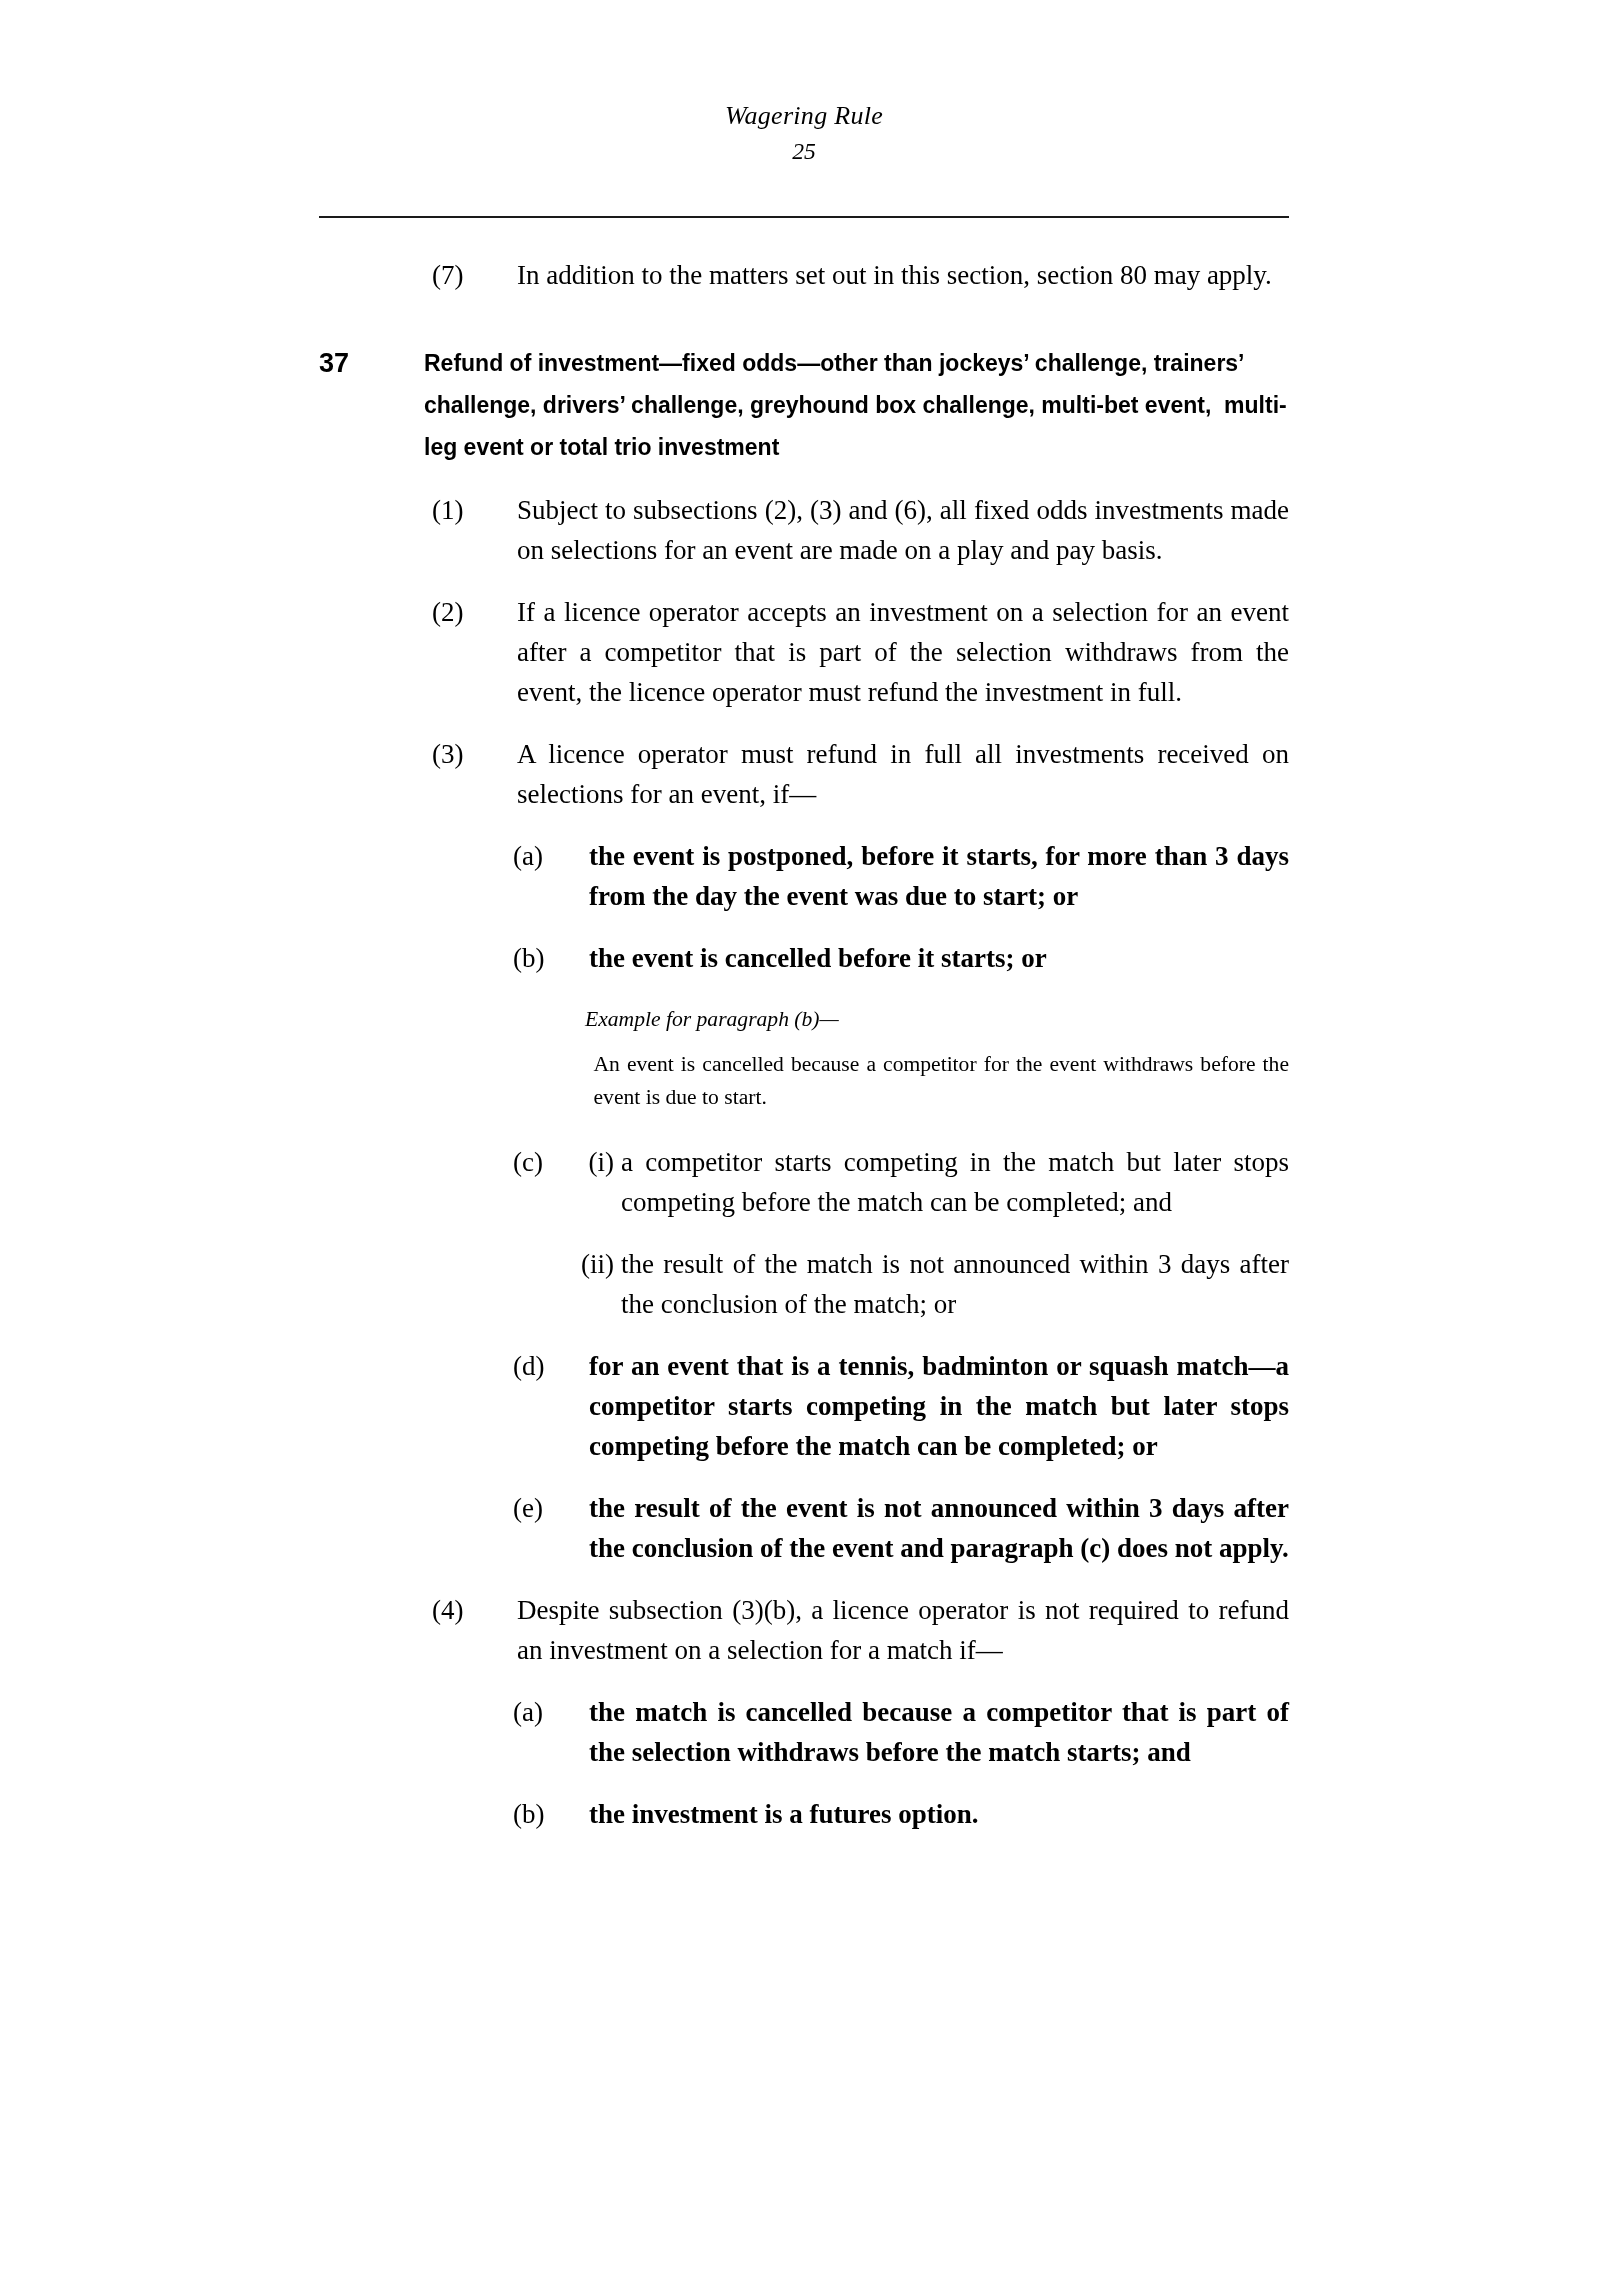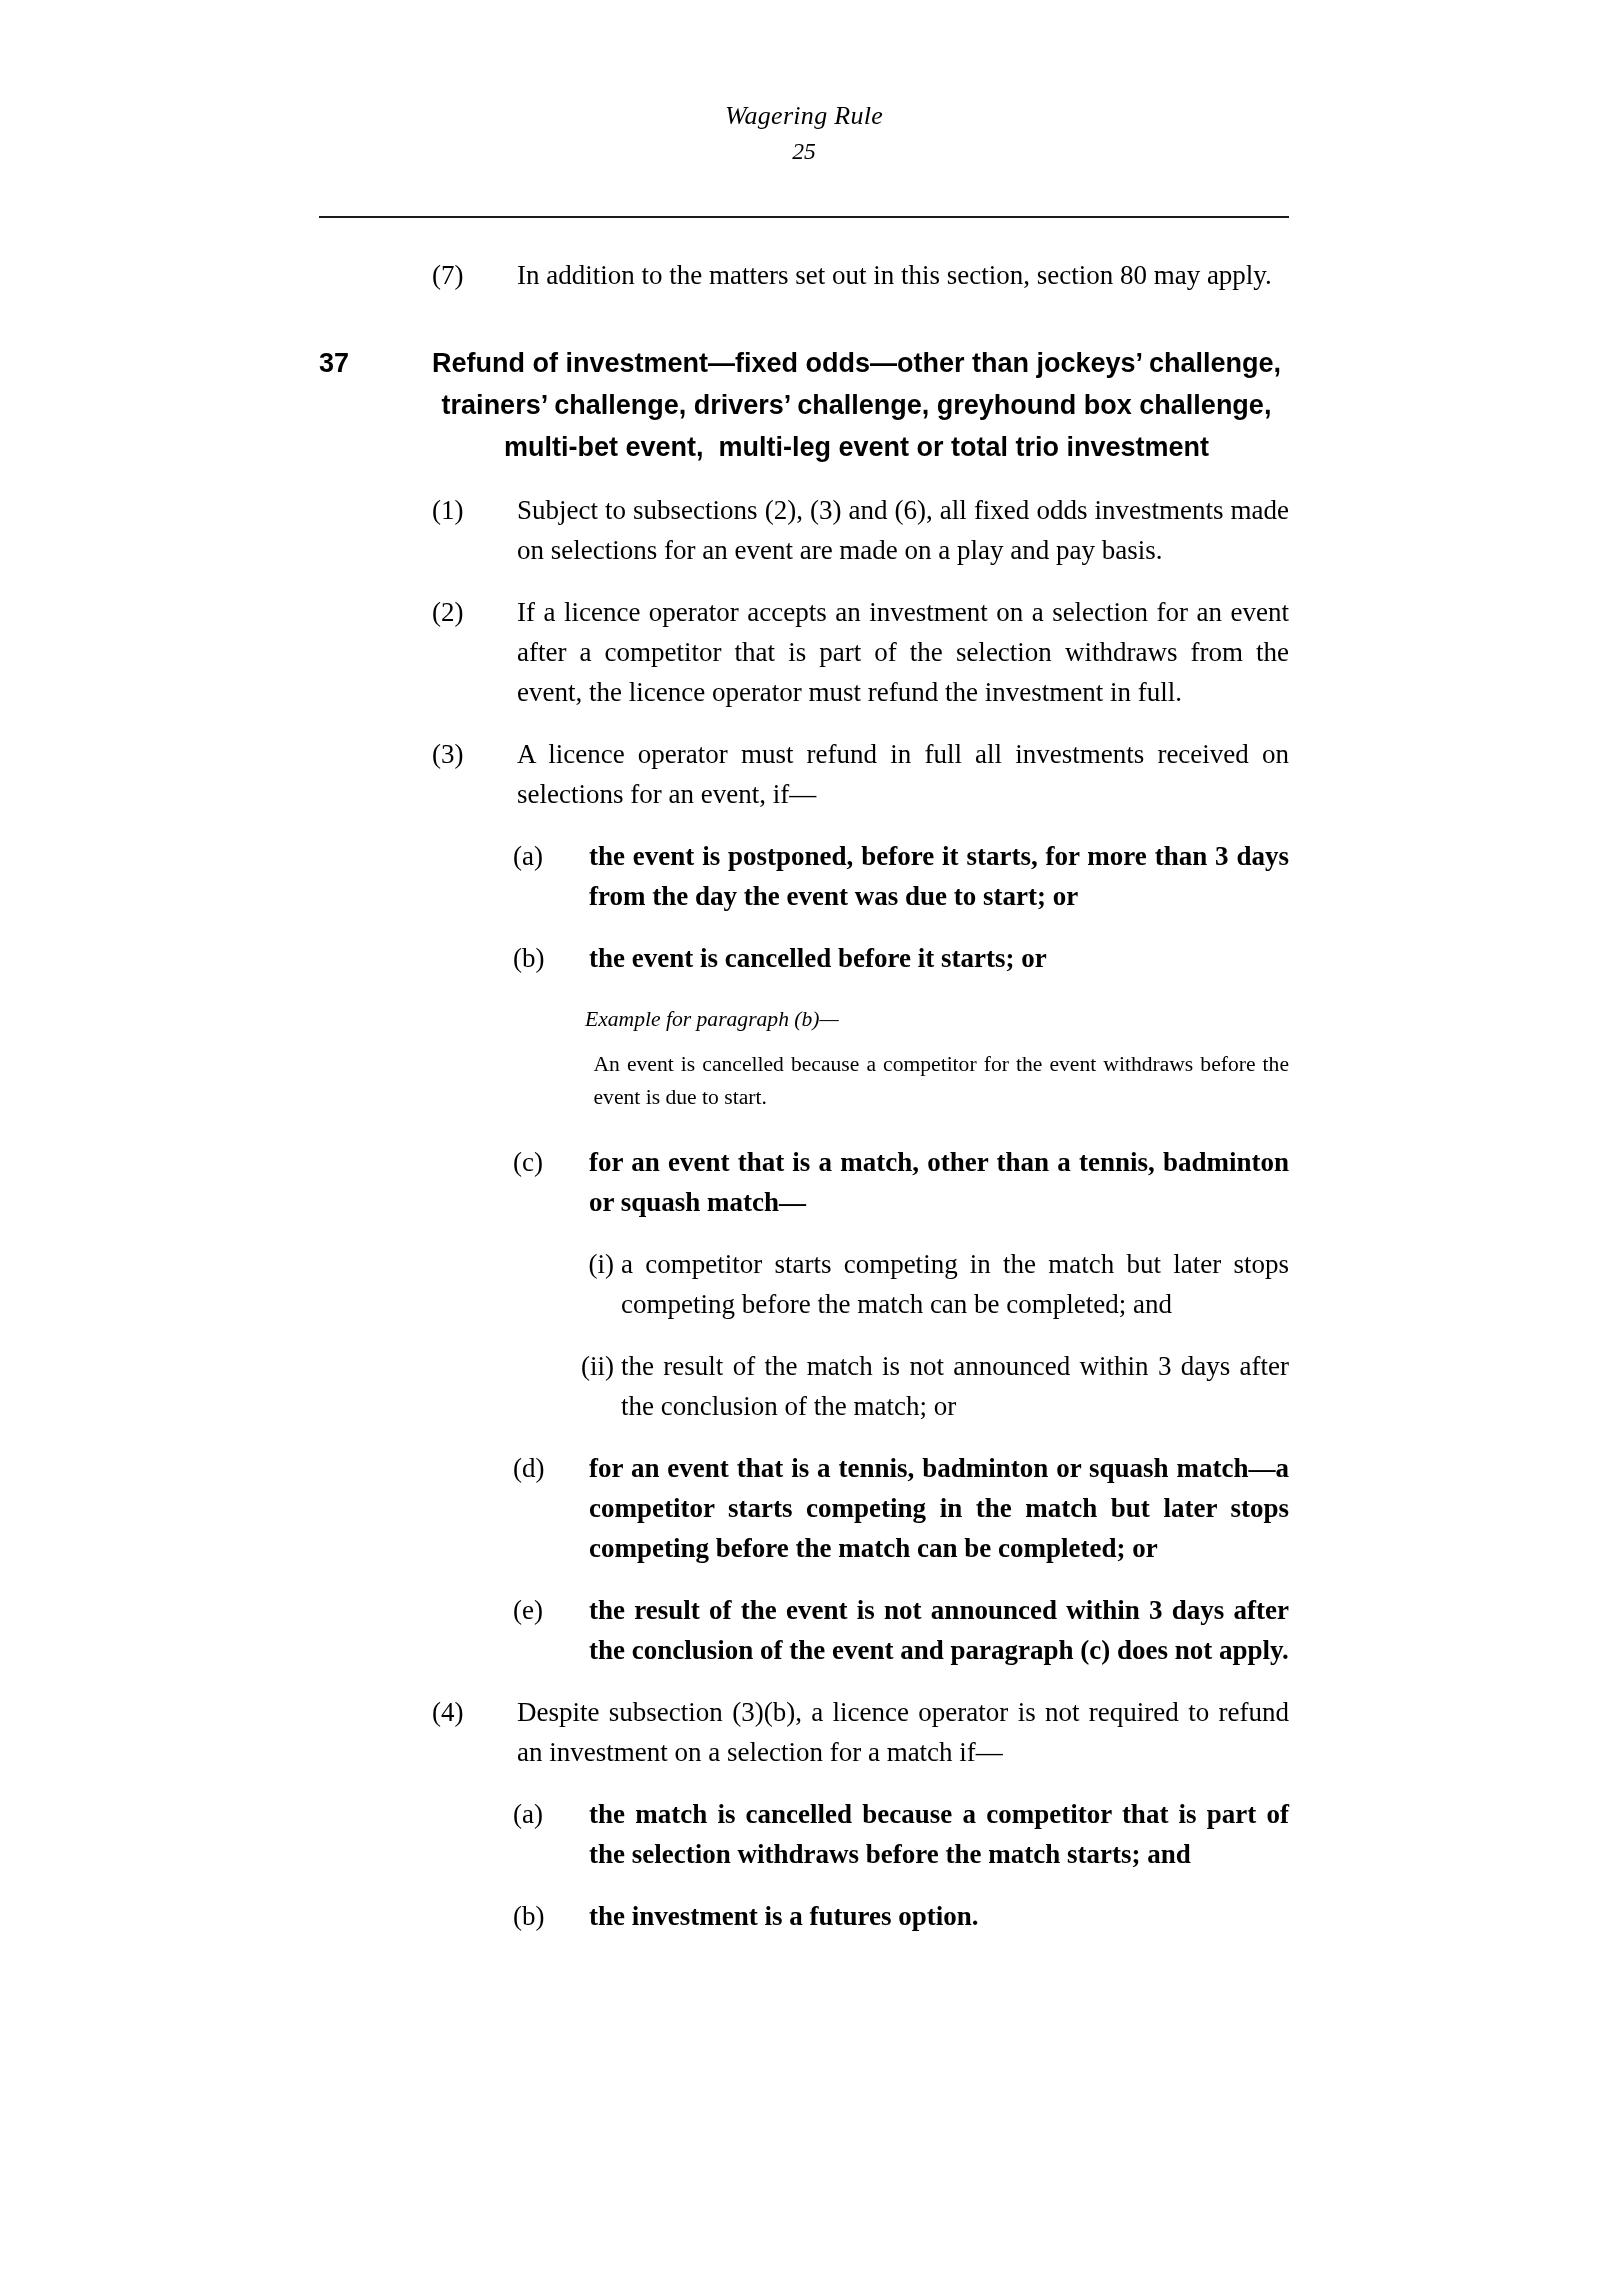--- a/index.html
+++ b/index.html
@@ -107,23 +107,23 @@
     font-family: "Liberation Sans", "DejaVu Sans", sans-serif;
     font-weight: bold;
     font-size: 27px;
     line-height: 42px;
     text-align: center;
   }
   .sect .sect-title {
     margin-left: 105px;
     font-family: "Liberation Sans", "DejaVu Sans", sans-serif;
     font-weight: bold;
-    font-size: 27px;
+    font-size: 23px;
     line-height: 42px;
-    text-align: center;
+    text-align: left;
     white-space: pre-wrap;
   }
 
   
   .example {
     margin-top: 26px;
     margin-left: 266px;
   }
   .example-label {
     font-style: italic;
@@ -188,21 +188,20 @@
       <div class="txt">the event is cancelled before it starts; or</div>
     </div>
 
     <div class="example">
       <div class="example-label">Example for paragraph (b)—</div>
       <div class="example-text">An event is cancelled because a competitor for the event withdraws before the event is due to start.</div>
     </div>
 
     <div class="blk para" style="margin-top:27.5px;">
       <span class="marker">(c)</span>
-      <div class="txt">for an event that is a match, other than a tennis, badminton or squash match—</div>
     </div>
 
     <div class="blk subpara">
       <span class="marker">(i)</span>
       <div class="txt">a competitor starts competing in the match but later stops competing before the match can be completed; and</div>
     </div>
 
     <div class="blk subpara">
       <span class="marker">(ii)</span>
       <div class="txt">the result of the match is not announced within 3 days after the conclusion of the match; or</div>

